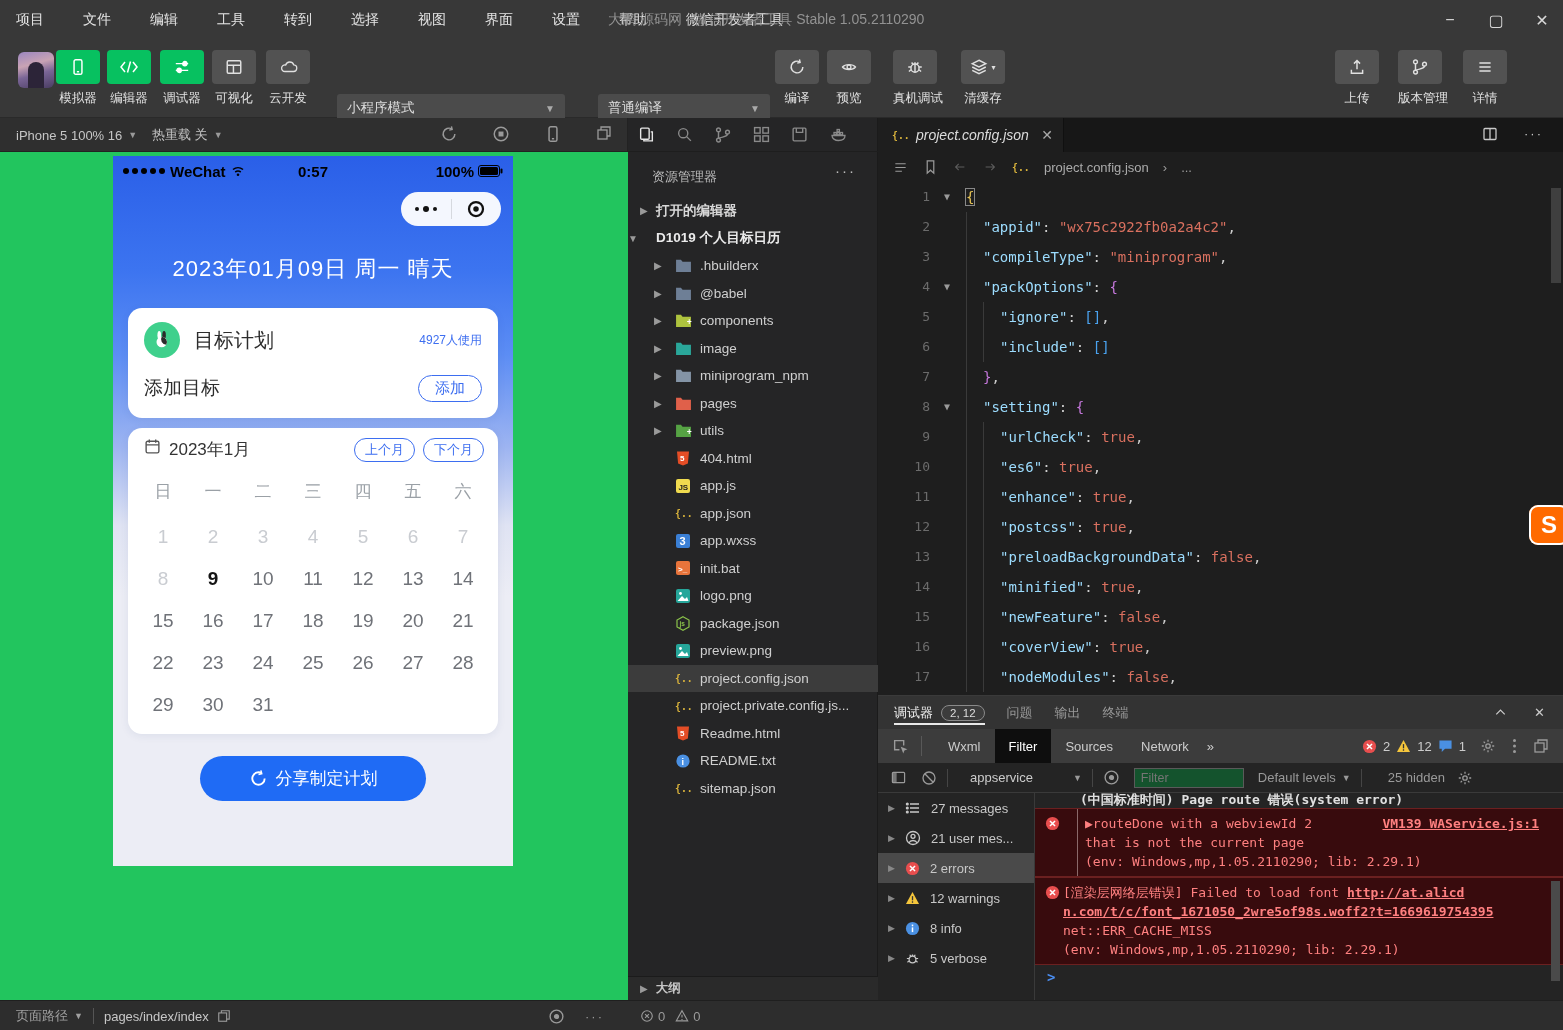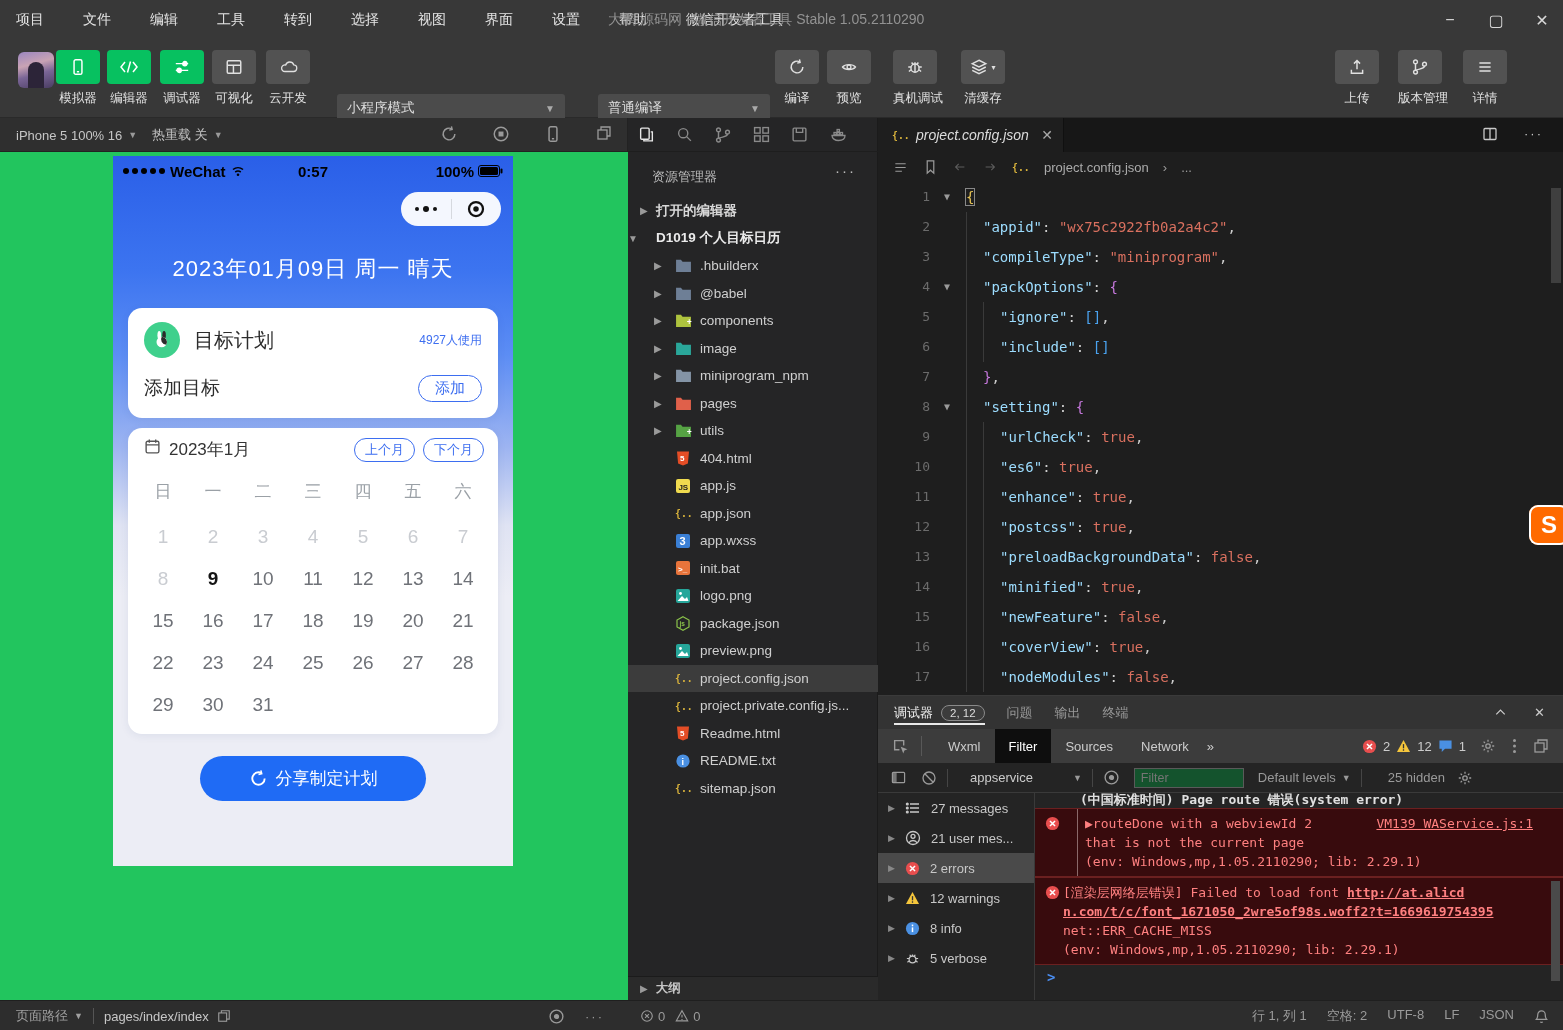--- a/index.html
+++ b/index.html
@@ -154,21 +154,21 @@
   .crow .arr { margin-left:10px; color:#888; font-size:9px; }
   .crow .ic { margin-left:10px; }
   .crow .lab { margin-left:10px; white-space:nowrap; overflow:hidden; }
   #con-msgs { position:absolute; left:157px; top:0; width:528px; height:208px; overflow:hidden; font-family:"DejaVu Sans Mono", monospace; font-size:13px; }
   #clip-line { height:15px; line-height:14px; color:#e0e0e0; font-weight:bold; padding-left:45px; overflow:hidden; white-space:nowrap; }
   .err-block { position:relative; background:#380b0d; border-top:1px solid #6b2020; border-bottom:1px solid #6b2020; padding:5px 10px 5px 0; color:var(--console-error,#ff8080); line-height:19px; }
   .err-block .eic { position:absolute; left:10px; top:7px; }
   .err-block .group-line { position:absolute; left:42px; top:0; bottom:0; width:1px; background:#8a6a6a; }
   .err-block .body { margin-left:28px; }
   .err-block.grouped .body { margin-left:50px; }
-  .err-block .srclink { float:right; margin-right:20px; font-weight:normal; text-decoration:underline; }
+  .err-block .srclink { float:right; margin-right:14px; font-weight:bold; text-decoration:underline; }
   .err-block a, .err-block .lnk { color:var(--console-error,#ff8080); text-decoration:underline; font-weight:bold; }
   #con-prompt { height:24px; display:flex; align-items:center; padding-left:12px; color:#4a8df0; font-weight:bold; font-size:14px; }
   #con-scroll { position:absolute; right:3px; top:88px; width:9px; height:100px; background:#4a4a4a; }
 
   
   #statusbar { left:0; top:1000px; width:1563px; height:30px; background:#2d2d2d; border-top:1px solid #1f1f1f; }
   #sb-left { position:absolute; left:0; top:0; width:628px; height:30px; display:flex; align-items:center; color:#a0a0a0; }
   #sb-left .vsep { width:1px; height:16px; background:#555; margin:0 10px; }
   #sb-path { color:#c8c8c8; }
   #sb-mid { position:absolute; left:628px; top:0; width:250px; height:30px; display:flex; align-items:center; gap:4px; padding-left:12px; color:#9a9a9a; }
@@ -1097,29 +1097,14 @@
         </span>
       <span>0</span>
       <span class="ic" style="margin-left:6px">
           <svg width="14" height="14" viewBox="0 0 16 16" fill="none" stroke="currentColor" stroke-width="1.3">
             <path d="M8 2 14.5 13.5h-13z"></path>
             <path d="M8 6.5v3.2M8 11.5v1"></path>
           </svg>
         </span>
       <span>0</span>
     </div>
-    <div id="sb-right">
-      <span id="sb-items" style="display:flex;gap:20px">
-          <span>行 1, 列 1</span>
-          <span>空格: 2</span>
-          <span>UTF-8</span>
-          <span>LF</span>
-          <span>JSON</span>
-        </span>
-      <span class="ic">
-          <svg width="15" height="15" viewBox="0 0 16 16" fill="none" stroke="currentColor" stroke-width="1.3">
-            <path d="M8 2a4 4 0 0 1 4 4c0 3 .8 4.2 1.5 5H2.5C3.2 10.2 4 9 4 6a4 4 0 0 1 4-4z"></path>
-            <path d="M6.8 13.5a1.3 1.3 0 0 0 2.4 0"></path>
-          </svg>
-        </span>
-    </div>
   </div>
 </div>
 
 </body></html>

